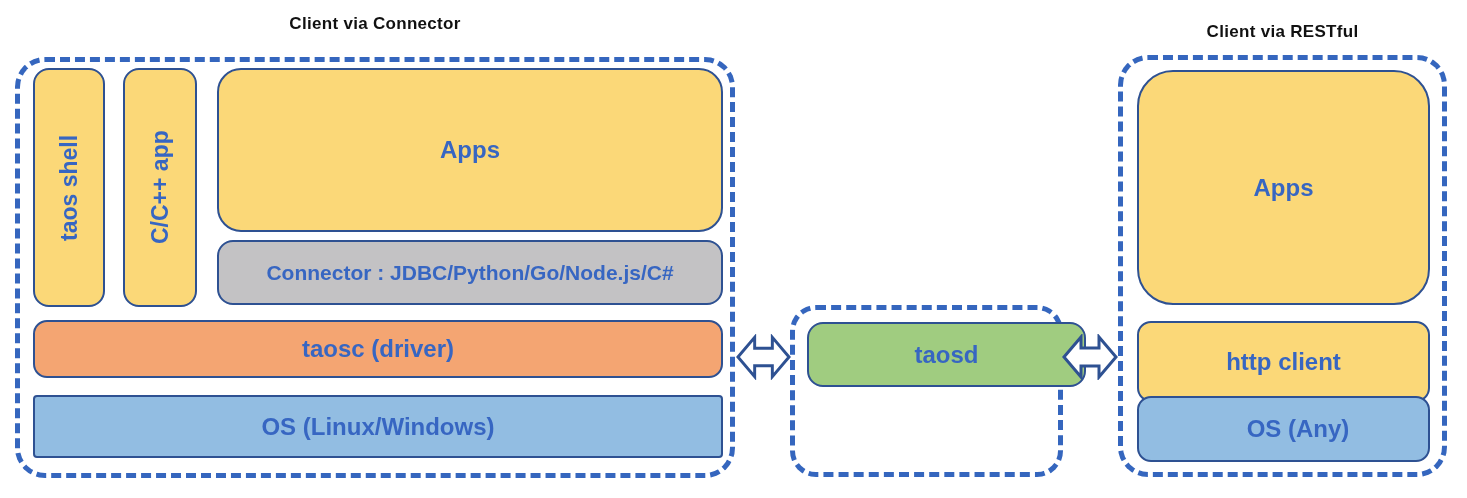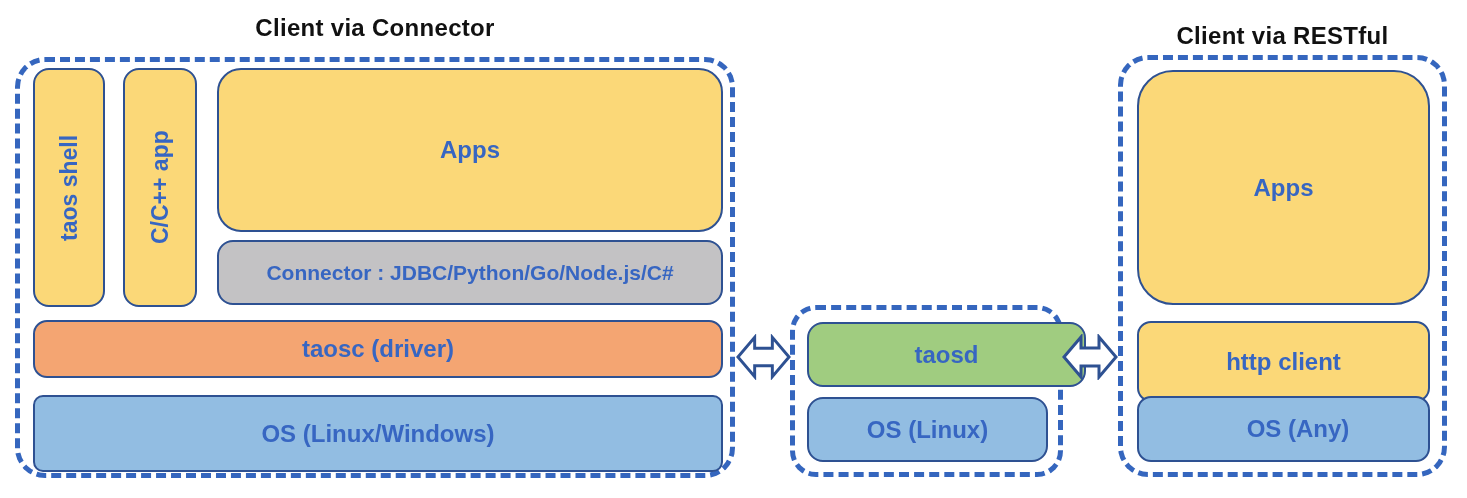--- a/index.html
+++ b/index.html
@@ -7,21 +7,21 @@
     position:relative;
     width:1467px;height:498px;
     background:#ffffff;
     font-family:"Liberation Sans", sans-serif;
     overflow:hidden;
   }
   .title{
     position:absolute;
     top:14px;
     text-align:center;
-    font-size:24px;
+    font-size:17px;
     font-weight:700;
     color:var(--title-text);
     letter-spacing:0.3px;
   }
   .dashed{
     position:absolute;
     border:5px dashed var(--dashed-border);
     border-radius:30px;
     box-sizing:border-box;
     background:transparent;
@@ -61,24 +61,23 @@
 
   <div class="dashed" style="left:15px;top:57px;width:720px;height:421px;"></div>
   <div class="dashed" style="left:790px;top:305px;width:273px;height:172px;border-radius:26px;"></div>
   <div class="dashed" style="left:1118px;top:55px;width:329px;height:422px;"></div>
 
   <div class="box yellow vertical" style="left:33px;top:68px;width:72px;height:239px;border-radius:16px;">taos shell</div>
   <div class="box yellow vertical" style="left:123px;top:68px;width:74px;height:239px;border-radius:16px;">C/C++ app</div>
   <div class="box yellow" style="left:217px;top:68px;width:506px;height:164px;border-radius:24px;">Apps</div>
   <div class="box gray" style="left:217px;top:240px;width:506px;height:65px;border-radius:16px;font-size:21px;">Connector : JDBC/Python/Go/Node.js/C#</div>
   <div class="box orange" style="left:33px;top:320px;width:690px;height:58px;border-radius:14px;">taosc (driver)</div>
-  <div class="box blue" style="left:33px;top:395px;width:690px;height:77px;border-radius:10px;">OS (Linux/Windows)</div>
+  <div class="box blue" style="left:33px;top:395px;width:690px;height:63px;border-radius:4px;">OS (Linux/Windows)</div>
 
   <div class="box green" style="left:807px;top:322px;width:279px;height:65px;border-radius:16px;">taosd</div>
-  <div class="box blue" style="left:807px;top:397px;width:241px;height:65px;border-radius:16px;">OS (Linux)</div>
 
   <div class="box yellow two-line" style="left:1137px;top:70px;width:293px;height:235px;border-radius:36px;">
     <span>Apps</span>
   </div>
   <div class="box yellow" style="left:1137px;top:321px;width:293px;height:81px;border-radius:14px;">http client</div>
   <div class="box blue" style="left:1137px;top:396px;width:293px;height:66px;border-radius:14px;padding-left:29px;">OS (Any)</div>
 
   <svg class="arrow" style="left:736px;top:334px;" width="55" height="46" viewBox="0 0 56 46">
     <polygon points="2,23 19,3 19,14 37,14 37,3 54,23 37,43 37,32 19,32 19,43" fill="#ffffff" stroke="#2E5192" stroke-width="3" stroke-linejoin="miter"></polygon>
   </svg>

